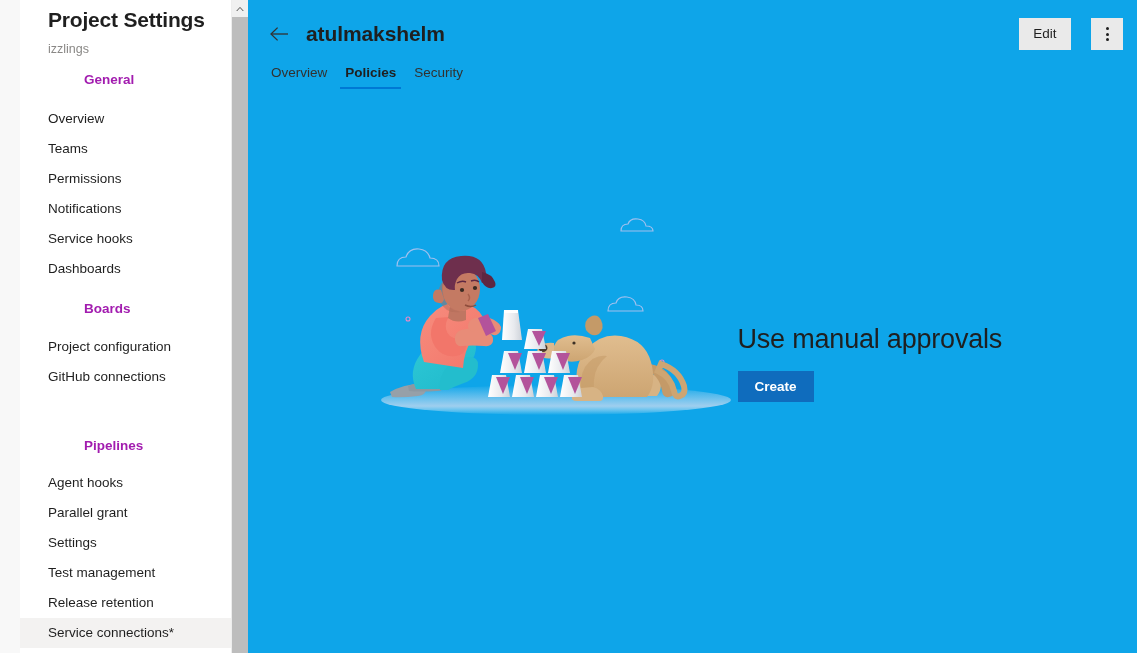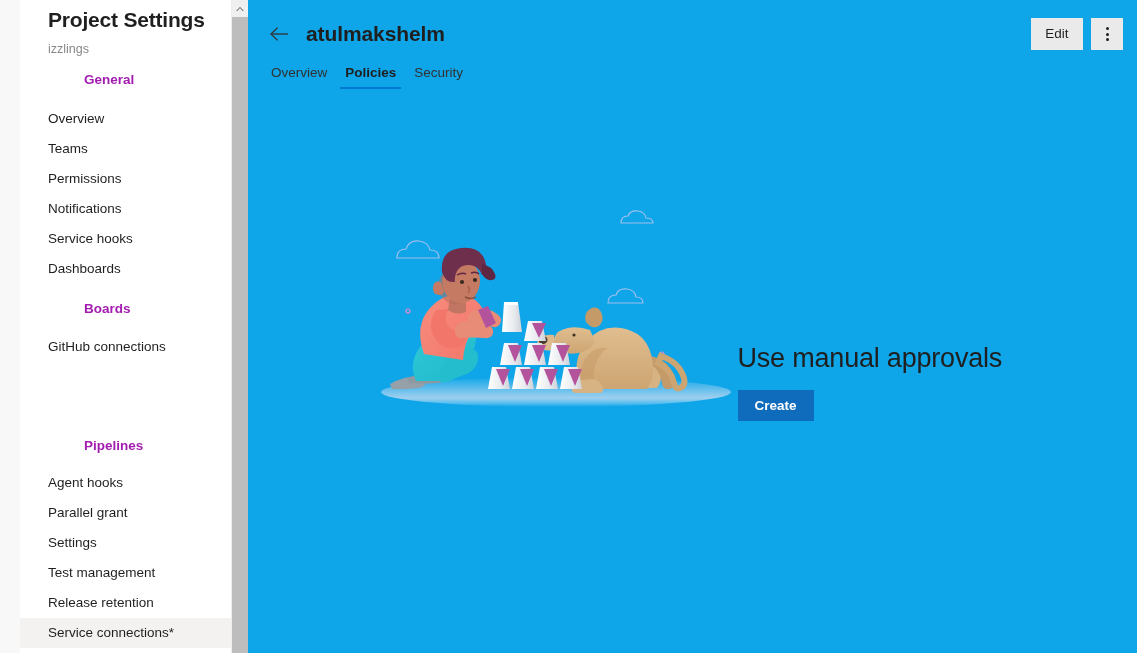--- a/index.html
+++ b/index.html
@@ -135,21 +135,21 @@
     font-weight: bold;
     color: #1f1f1f;
     margin-left: 11px;
     letter-spacing: -0.1px;
     line-height: 28px;
   }
   .header-actions {
     margin-left: auto;
     display: flex;
     align-items: flex-start;
-    gap: 8px;
+    gap: 20px;
   }
   .btn-flat {
     background: #eaeaea;
     border: none;
     color: #1f1f1f;
     font-size: 13.5px;
     font-family: "Liberation Sans", sans-serif;
     height: 32px;
     min-width: 52px;
     padding: 0 14px;
@@ -188,25 +188,25 @@
     content: "";
     position: absolute;
     left: 4px; right: 4px; bottom: 0;
     height: 2px;
     background: #0078d4;
   }
 
   
   .empty-wrap {
     position: absolute;
-    top: 206px;
+    top: 214px;
     left: 0;
     right: 0;
     display: flex;
-    align-items: flex-end;
+    align-items: center;
     justify-content: center;
   }
   .illus { width: 360px; height: 215px; flex: 0 0 360px; }
   .illus svg { display: block; width: 360px; height: 215px; }
 
   .empty-copy { width: 270px; padding-top: 82px; }
   .empty-h {
     font-size: 27px;
     color: #1f1f1f;
     font-weight: normal;
@@ -252,20 +252,21 @@
         <div class="nav-item">Permissions</div>
         <div class="nav-item">Notifications</div>
         <div class="nav-item">Service hooks</div>
         <div class="nav-item">Dashboards</div>
       </div>
 
       <div class="nav-block" style="top:301px;">
         <div class="nav-group-head">Boards</div>
       </div>
       <div class="nav-block" style="top:332px;">
+        <div class="nav-item">Project configuration</div>
         <div class="nav-item">GitHub connections</div>
       </div>
 
       <div class="nav-block" style="top:438px;">
         <div class="nav-group-head">Pipelines</div>
       </div>
       <div class="nav-block" style="top:468px;">
         <div class="nav-item">Agent hooks</div>
         <div class="nav-item">Parallel grant</div>
         <div class="nav-item">Settings</div>

